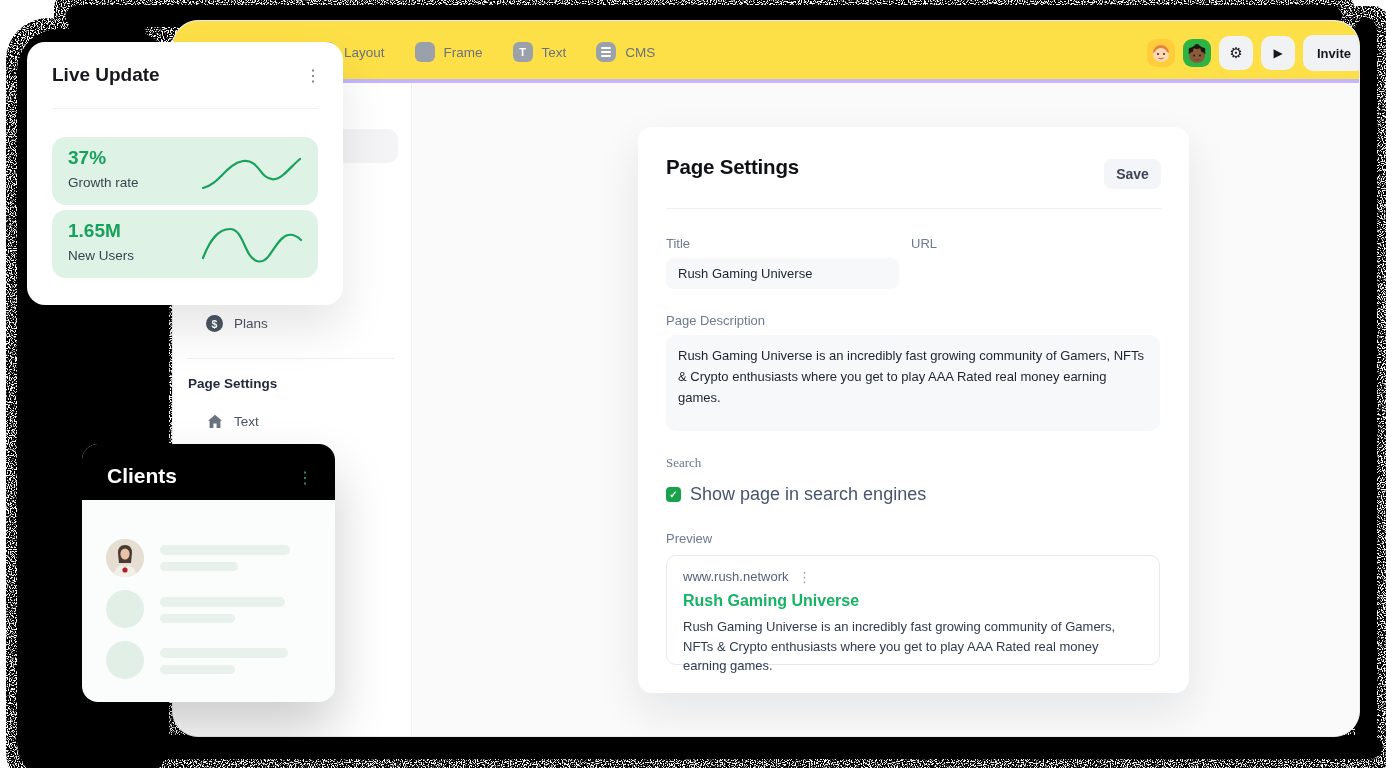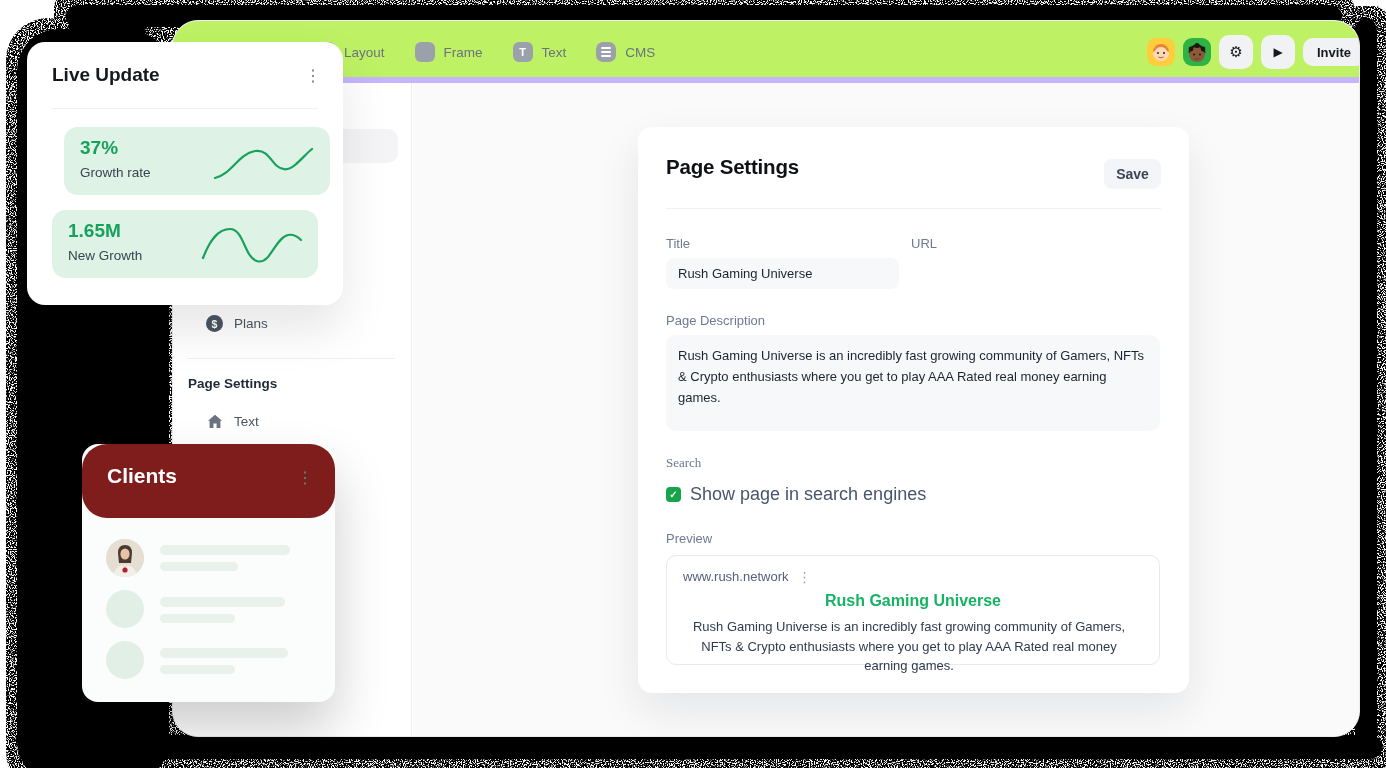--- a/index.html
+++ b/index.html
@@ -9,35 +9,35 @@
   .page { position:absolute; inset:0; width:1386px; height:768px; overflow:hidden; }
 
   
   .noise-layer { position:absolute; left:0; top:0; z-index:0; }
 
   
   .app-window { position:absolute; left:172px; top:20px; width:1188px; height:717px;
     background:#ffffff; border-radius:26px; z-index:1; overflow:hidden;
     border:1px solid #ececee; box-shadow:0 12px 34px rgba(10,15,25,.07); }
 
-  .toolbar { position:absolute; left:0; top:0; right:0; height:62px; background:#bef264;
-    border-bottom:6px solid #c4b5fd; }
+  .toolbar { position:absolute; left:0; top:0; right:0; height:62px; background:#fde047;
+    border-bottom:4px solid #c4b5fd; }
   .tools { position:absolute; left:142px; top:0; height:62px; display:flex; align-items:center; gap:30px; }
   .tool { display:flex; align-items:center; gap:9px; cursor:pointer; }
   .tool-icon { width:20px; height:20px; border-radius:6px; background:#9aa1aa; display:flex;
     align-items:center; justify-content:center; color:#fff; font-size:11px; font-weight:bold; }
   .tool-icon.cms { border-radius:7px; flex-direction:column; gap:2px; }
   .cms-bar { width:10px; height:2px; background:#fff; border-radius:2px; }
   .tool-label { font-size:13.5px; color:#6b7280; font-weight:500; }
 
   .toolbar-right { position:absolute; left:974px; top:14px; display:flex; align-items:center; gap:8px; }
   .avatar { width:28px; height:28px; border-radius:9px; overflow:hidden; flex:0 0 auto; cursor:pointer; }
   .icon-btn { width:34px; height:34px; border-radius:10px; background:#f1f2f4; display:flex;
     align-items:center; justify-content:center; font-size:15px; color:#15181d; cursor:pointer; }
-  .invite-btn { height:28px; padding:0 14px; border-radius:10px; background:#f1f2f4; display:flex;
+  .invite-btn { height:36px; padding:0 14px; border-radius:10px; background:#f1f2f4; display:flex;
     align-items:center; font-size:13px; font-weight:700; color:#15181d; cursor:pointer; border:none;
     font-family:"Liberation Sans",sans-serif; }
 
   .sidebar { position:absolute; left:0; top:62px; bottom:0; width:239px; background:#fff;
     border-right:1px solid #ededef; }
   .sidebar-pill { position:absolute; left:33px; top:46px; width:192px; height:34px;
     background:#f4f4f6; border-radius:10px; }
   .side-item { position:absolute; display:flex; align-items:center; gap:11px; cursor:pointer; }
   .side-item-plans { left:33px; top:232px; }
   .side-item-home { left:34px; top:331px; }
@@ -70,44 +70,44 @@
   .input-title { left:28px; width:233px; }
   .input-url { left:289px; width:233px; }
   .desc-area { position:absolute; left:28px; top:208px; width:494px; height:96px; border:none;
     border-radius:10px; background:#f7f8fa; color:#1b2430; font-size:13px; line-height:1.6;
     padding:11px 12px; resize:none; outline:none; font-family:"Liberation Sans",sans-serif; }
   .check-row { position:absolute; left:28px; top:357px; display:flex; align-items:center; gap:9px; cursor:pointer; }
   .checkbox { width:15px; height:15px; border-radius:4px; background:#16a34a; display:flex;
     align-items:center; justify-content:center; color:#fff; font-size:10px; font-weight:bold; }
   .check-label { font-size:18px; color:#47566c; }
   .preview-box { position:absolute; left:28px; top:428px; width:494px; height:110px;
-    border:1px solid #e7e9ee; border-radius:10px; background:#fff; padding:13px 16px;text-align:center; }
+    border:1px solid #e7e9ee; border-radius:10px; background:#fff; padding:13px 16px; }
   .domain-row { display:flex; align-items:center; gap:9px; }
   .domain-text { font-size:13px; color:#55627a; }
   .kebab { color:#9aa4b2; font-size:14px; line-height:1; cursor:pointer; }
   .preview-link { font-size:16px; font-weight:600; color:#16b364; margin-top:8px; cursor:pointer; }
   .preview-desc { font-size:13px; color:#2f3b4e; line-height:1.5; margin-top:7px; width:452px; }
 
   
   .live-card { position:absolute; left:27px; top:42px; width:316px; height:263px; background:#fff;
     border-radius:18px; z-index:3; box-shadow:0 24px 48px rgba(0,0,0,.10); }
   .live-title { position:absolute; left:25px; top:22px; font-size:19px; font-weight:700; color:#16181d; }
   .card-kebab { position:absolute; right:22px; top:24px; color:#6b7280; font-size:16px; cursor:pointer; }
   .live-divider { position:absolute; left:25px; right:25px; top:66px; height:1px; background:#f0f1f3; }
   .stat-tile { position:absolute; left:25px; width:266px; height:68px; background:#def2e6; border-radius:14px; }
-  .stat-tile-1 { top:85px;margin-left:12px; }
+  .stat-tile-1 { top:95px; }
   .stat-tile-2 { top:168px; }
   .stat-value { position:absolute; left:16px; top:10px; font-size:19px; font-weight:700; color:#17a15c; }
   .stat-label { position:absolute; left:16px; top:38px; font-size:13.5px; color:#3a4450; }
   .spark { position:absolute; right:14px; top:12px; }
 
   
   .clients-card { position:absolute; left:82px; top:444px; width:253px; height:258px; background:#fbfdfc;
     border-radius:16px; z-index:3; overflow:hidden; box-shadow:0 28px 54px rgba(0,0,0,.20); }
-  .clients-header { position:absolute; left:0; top:0; right:0; height:74px; background:#7f1d1d;border-radius:25px; }
+  .clients-header { position:absolute; left:0; top:0; right:0; height:56px; background:#000000; }
   .clients-title { position:absolute; left:25px; top:20px; font-size:21px; font-weight:700; color:#fff; }
   .clients-kebab { position:absolute; right:22px; top:24px; color:#3f9e70; font-size:16px; cursor:pointer; }
   .client-avatar { position:absolute; left:24px; width:38px; height:38px; border-radius:50%;
     background:#e2efe7; overflow:hidden; }
   .sk-bar { position:absolute; background:#e9f1ec; border-radius:6px; }
 </style>
 </head>
 <body>
 
 <div class="page">
@@ -251,21 +251,21 @@
     <div class="stat-tile stat-tile-1">
       <div class="stat-value">37%</div>
       <div class="stat-label">Growth rate</div>
       <svg class="spark" width="104" height="44" viewBox="0 0 104 44">
         <path d="M3 39 C20 35 26 15 43 12 C55 10 59 22 65 27 C71 32 77 31 83 26 C89 21 95 14 100 10" fill="none" stroke="#17a15c" stroke-width="2.2" stroke-linecap="round"></path>
       </svg>
     </div>
 
     <div class="stat-tile stat-tile-2">
       <div class="stat-value">1.65M</div>
-      <div class="stat-label">New Growth</div>
+      <div class="stat-label">New Users</div>
       <svg class="spark" width="104" height="44" viewBox="0 0 104 44">
         <path d="M3 36 C10 18 18 7 30 7 C40 7 43 22 49 32 C54 40 61 42 67 36 C73 30 79 15 88 13 C93 12 98 15 101 18" fill="none" stroke="#17a15c" stroke-width="2.2" stroke-linecap="round"></path>
       </svg>
     </div>
   </div>
 
   <div class="clients-card">
     <div class="clients-header">
       <div class="clients-title">Clients</div>
       <div class="clients-kebab">⋮</div>

